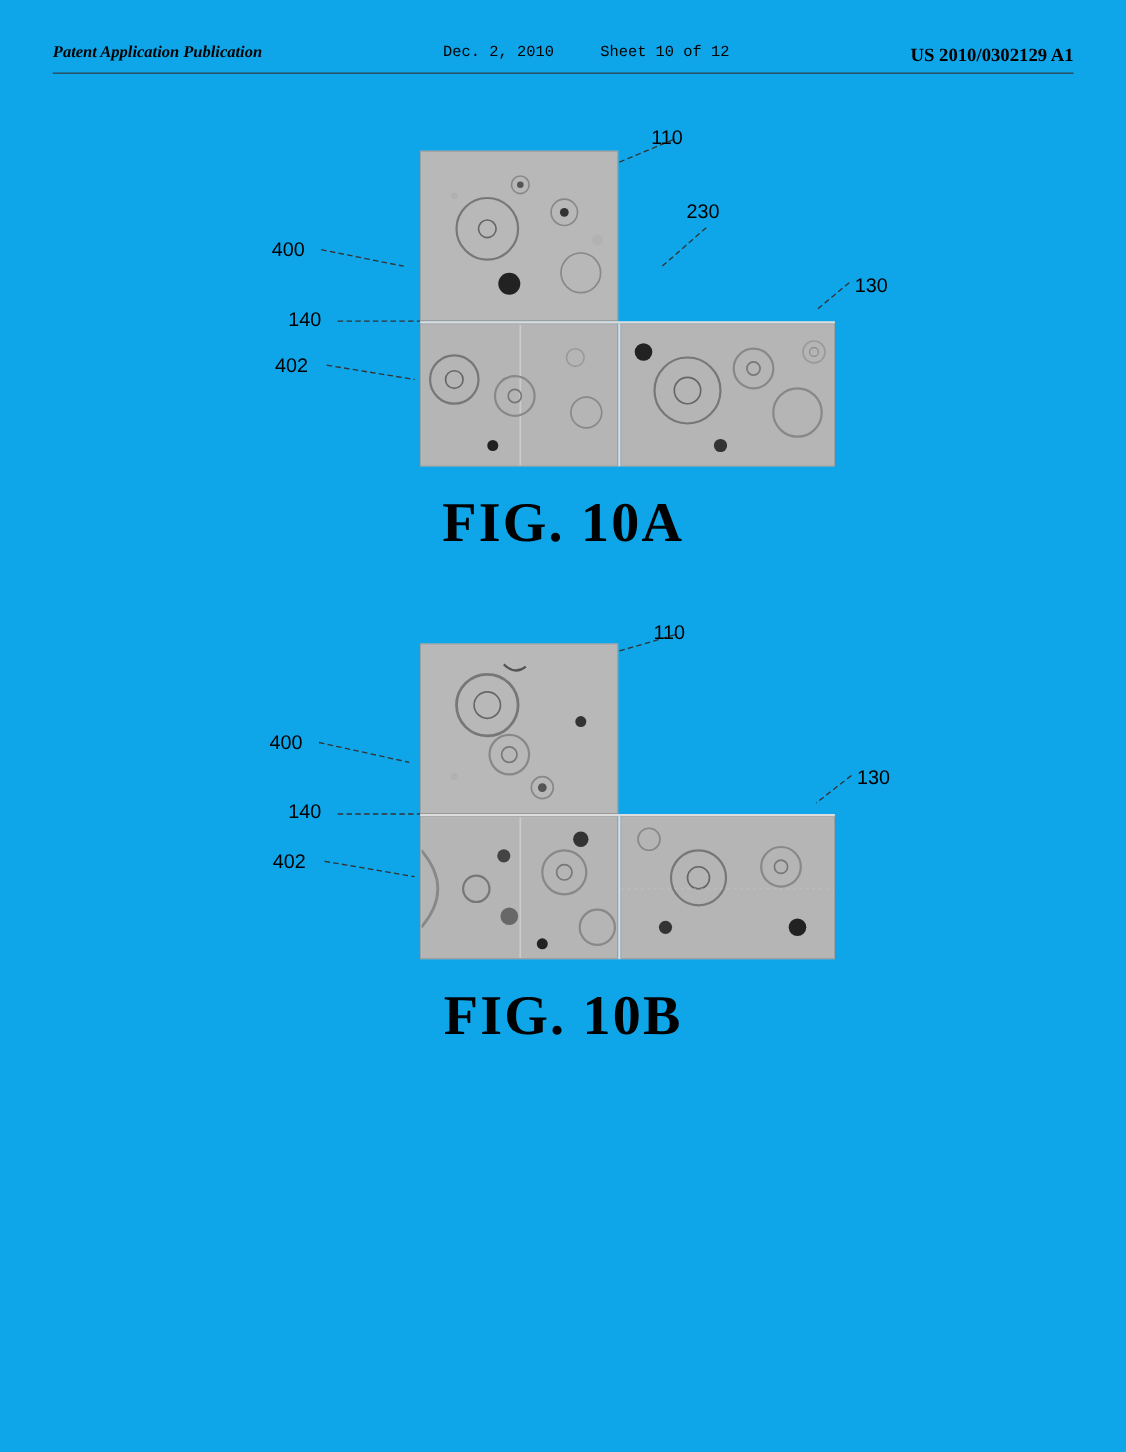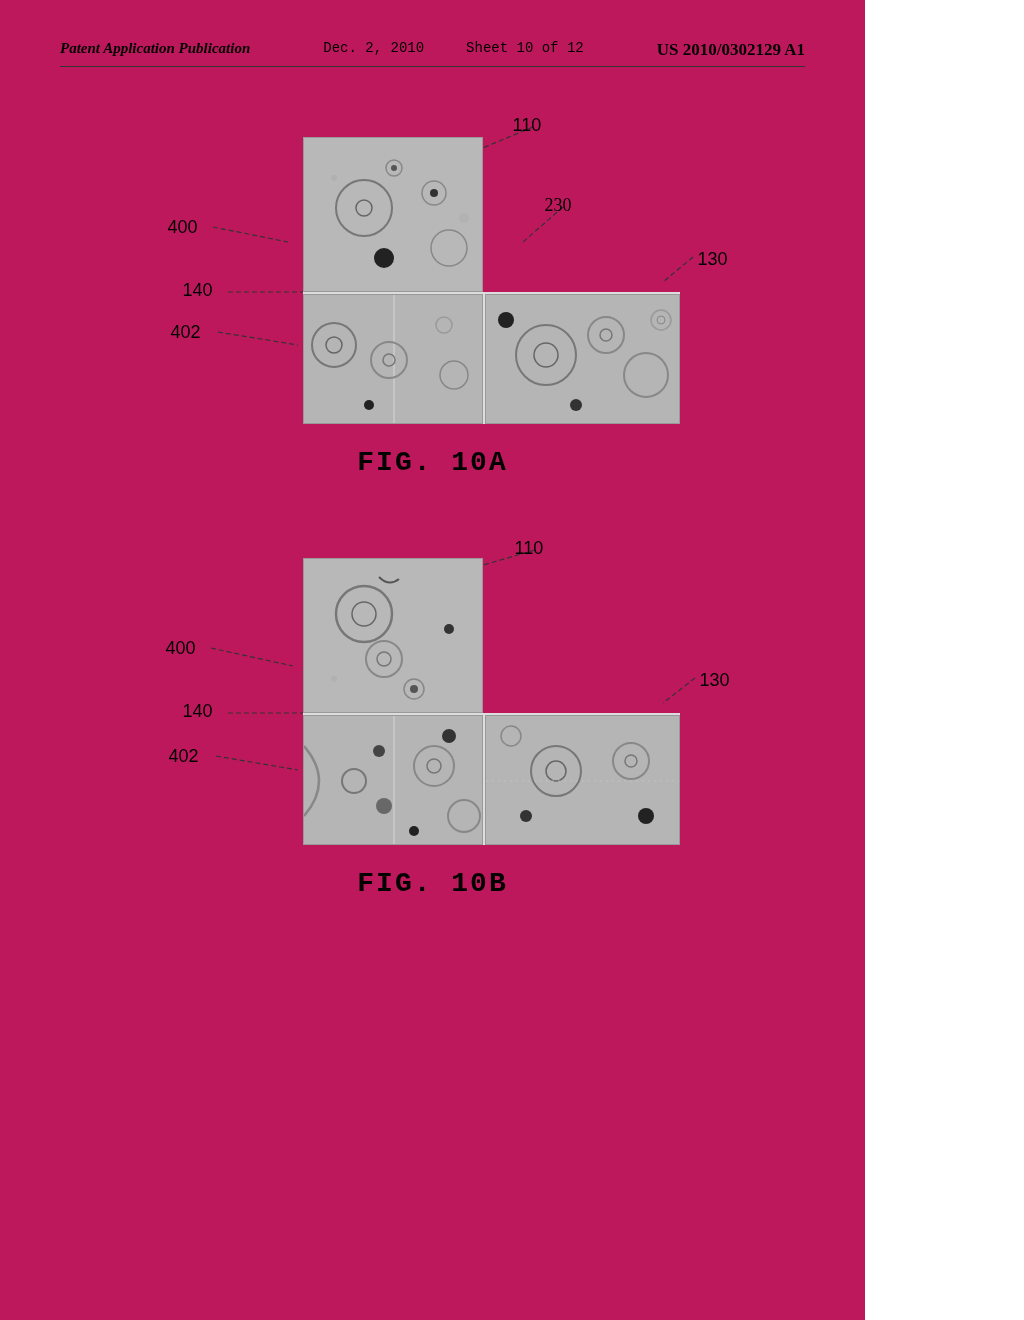--- a/index.html
+++ b/index.html
@@ -6,24 +6,24 @@
     body {
       background: #ffffff;
       font-family: 'Times New Roman', Times, serif;
       width: 1024px;
       min-height: 1320px;
       position: relative;
       overflow: hidden;
     }
 
     .page {
-      width: 865px;
+      width: 1024px;
       min-height: 1320px;
-      background: #be185d;
-      padding: 40px 60px;
+      background: #0ea5e9;
+      padding: 40px 48px;
       position: relative;
     }
 
     .header {
       display: flex;
       justify-content: space-between;
       align-items: flex-start;
       border-bottom: 1px solid #333;
       padding-bottom: 6px;
       margin-bottom: 30px;
@@ -63,25 +63,25 @@
     .panel {
       position: absolute;
       background: #c8c8c8;
       border: 1px solid #999;
       overflow: hidden;
     }
 
     
     .fig-label {
       text-align: center;
-      font-size: 28px;
+      font-size: 51px;
       font-weight: bold;
       letter-spacing: 2px;
       margin-top: 10px;
-      font-family: Liberation Mono, monospace;
+      font-family: Liberation Serif, serif;
     }
 
     
     .annotation {
       position: absolute;
       font-size: 18px;
       font-weight: normal;
       font-family: Arial, sans-serif;
     }
 
@@ -125,21 +125,21 @@
 
           <line x1="145" y1="195" x2="220" y2="195" stroke="#333" stroke-width="1.2" stroke-dasharray="5,3"></line>
 
           <line x1="130" y1="130" x2="205" y2="145" stroke="#333" stroke-width="1.2" stroke-dasharray="5,3"></line>
 
           <line x1="135" y1="235" x2="215" y2="248" stroke="#333" stroke-width="1.2" stroke-dasharray="5,3"></line>
         </svg>
 
         <div class="annotation" style="top:18px; left:430px;">110</div>
 
-        <div class="annotation" style="top:98px; left:462px;font-family:Liberation Serif, serif;">230</div>
+        <div class="annotation" style="top:85px; left:462px;">230</div>
 
         <div class="annotation" style="top:152px; left:615px;">130</div>
 
         <div class="annotation" style="top:183px; left:100px;">140</div>
 
         <div class="annotation" style="top:120px; left:85px;">400</div>
 
         <div class="annotation" style="top:225px; left:88px;">402</div>
 
         <div class="panel" style="left:220px; top:40px; width:180px; height:155px;">

